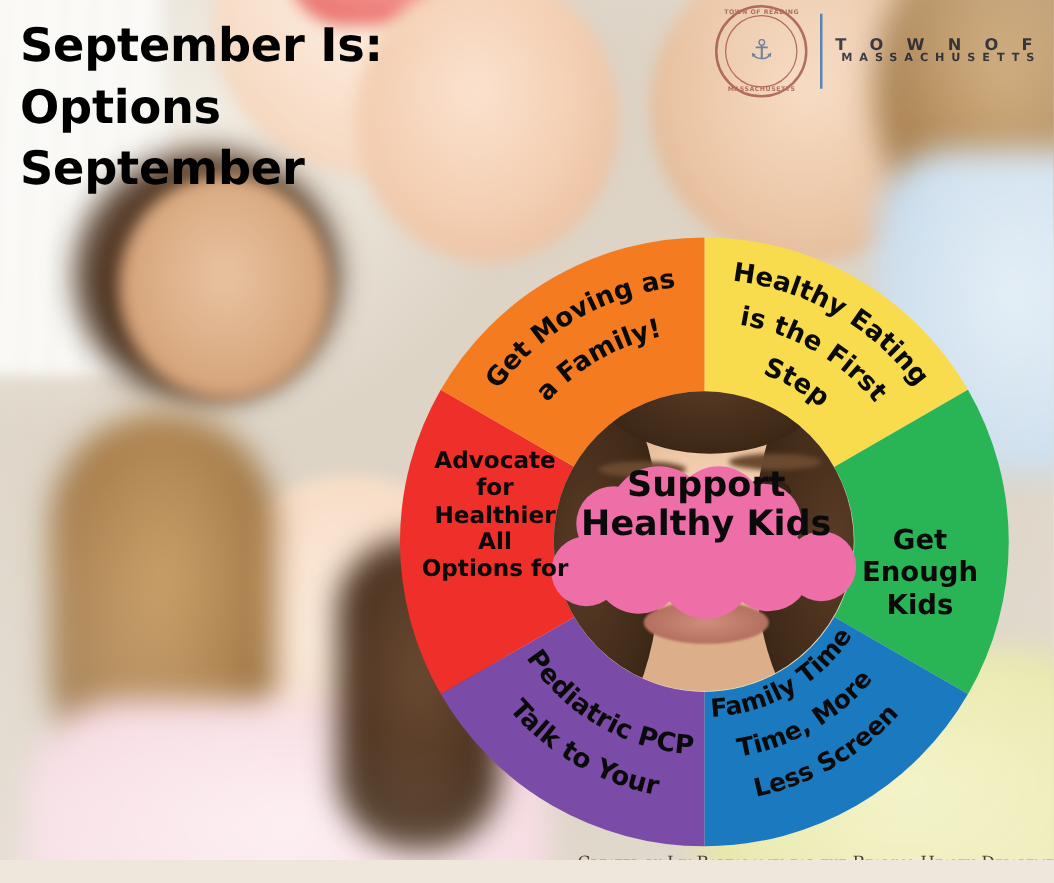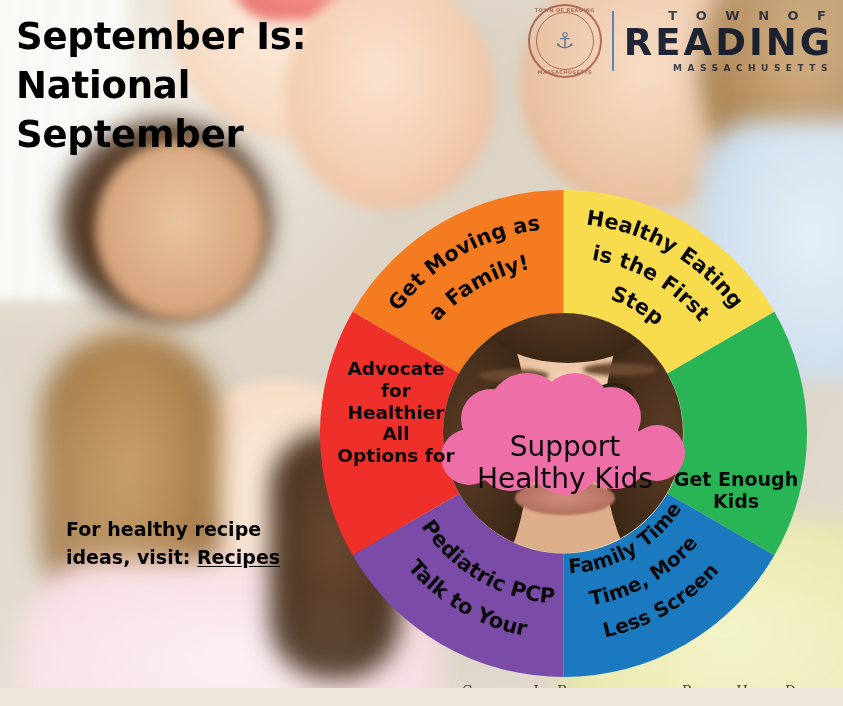--- a/index.html
+++ b/index.html
@@ -79,42 +79,42 @@
   .wheel svg{display:block;overflow:visible;}
   .arc-label{
     font-family:"DejaVu Sans","Liberation Sans",sans-serif;
     font-weight:700;fill:#0a0a0a;
   }
   .flat-label{
     position:absolute;font-weight:700;color:#0a0a0a;text-align:center;
     line-height:1.18;
   }
   #label-red{left:6px;top:168px;width:140px;font-size:18.5px;}
-  #label-green{left:346px;top:230px;width:140px;font-size:19px;margin-top:48px;}
+  #label-green{left:346px;top:230px;width:140px;font-size:22px;}
 
   
   .center-photo{
     position:absolute;left:123px;top:123px;width:240px;height:240px;border-radius:50%;
     overflow:hidden;
   }
   .cp-base{position:absolute;inset:-20%;
     background:
       radial-gradient(ellipse 120px 90px at 52% 44%, #f7dcc2 0%, #eec7a6 60%, #dcae8a 100%);
   }
   .cp-hair{position:absolute;border-radius:50%;background:radial-gradient(ellipse at 50% 50%,#5a3c26 0%,#3c2716 70%,#2a1a0e 100%);}
   .cp-eye{position:absolute;border-radius:50%;background:radial-gradient(ellipse at 50% 50%,#4b3423 0%,#2d1e12 70%,#1a110a 100%);}
   .cp-brow{position:absolute;border-radius:50%;background:#6b4a30;filter:blur(2px);}
   .cp-mouth{position:absolute;border-radius:50%;background:radial-gradient(ellipse at 50% 50%,#cf8d7c 0%,#b4705f 70%,#a3604f 100%);filter:blur(1px);}
 
   .blob-wrap{position:absolute;left:95px;top:183px;width:300px;height:120px;}
   .blob-wrap svg{position:absolute;inset:0;}
   .blob-text{
     position:absolute;inset:0;display:flex;flex-direction:column;
-    align-items:center;justify-content:flex-end;gap:2px;
-    font-weight:400;font-size:28px;line-height:1.05;color:#0a0a0a;
+    align-items:center;justify-content:flex-start;gap:2px;
+    font-weight:700;font-size:28px;line-height:1.05;color:#0a0a0a;
   }
 
   
   .credit{
     position:absolute;left:462px;top:682px;
     font-family:"DejaVu Serif","Liberation Serif",serif;
     font-size:13.5px;letter-spacing:.1px;color:#4a3f34;
     font-variant:small-caps;white-space:nowrap;
   }
 </style>
@@ -137,43 +137,36 @@
     <div class="ph skin4 soft" style="left:150px;top:380px;width:260px;height:290px;"></div>
     <div class="ph hair-b softer" style="left:40px;top:330px;width:180px;height:300px;border-radius:90px;"></div>
     <div class="ph shirt-p softer" style="left:20px;top:560px;width:420px;height:220px;border-radius:80px;"></div>
     <div class="ph shirt-y softer" style="left:560px;top:520px;width:330px;height:240px;border-radius:70px;"></div>
     <div class="ph hair-d softer" style="left:270px;top:430px;width:130px;height:250px;border-radius:60px;"></div>
     <div class="vig"></div>
   </div>
 
   <div class="headline">
     <div>September Is:</div>
-    <div>National</div>
+    <div>Options</div>
     <div>September</div>
   </div>
 
-  <div class="recipe">
-    <div>For healthy recipe</div>
-    <div>
-      <span>ideas, visit: </span><span class="link">Recipes</span>
-    </div>
-  </div>
 
   <div class="logo">
     <div class="seal">
       <div class="ring"></div>
         <div class="ring2"></div>
       <div class="sealtxt">TOWN OF READING</div>
       <div class="sealtxt2">MASSACHUSETTS</div>
       <div class="glyph">⚓</div>
     </div>
     <div class="divider"></div>
     <div class="wordmark">
       <div class="wm-top">T O W N   O F</div>
-      <div class="wm-mid">READING</div>
       <div class="wm-bot">MASSACHUSETTS</div>
     </div>
   </div>
 
   <div class="wheel">
     <svg width="487" height="487" viewBox="0 0 487 487">
       <g id="wheel-segments">
           <path d="M 243.50000000000003 0 A 243.5 243.5 0 0 1 454.3771858215108 121.75000000000001 L 347.42304845413264 183.5 A 120 120 0 0 0 243.5 123.5 Z" fill="#F9DB4E"></path>
           <path d="M 454.3771858215108 121.75000000000001 A 243.5 243.5 0 0 1 454.3771858215108 365.25 L 347.42304845413264 303.5 A 120 120 0 0 0 347.42304845413264 183.5 Z" fill="#29B456"></path>
           <path d="M 454.3771858215108 365.25 A 243.5 243.5 0 0 1 243.50000000000003 487 L 243.5 363.5 A 120 120 0 0 0 347.42304845413264 303.5 Z" fill="#1B79C0"></path>

